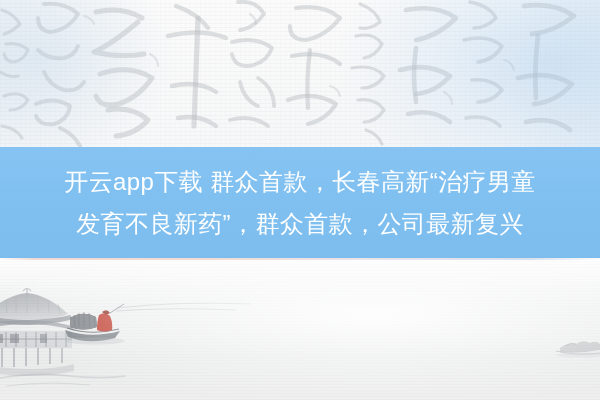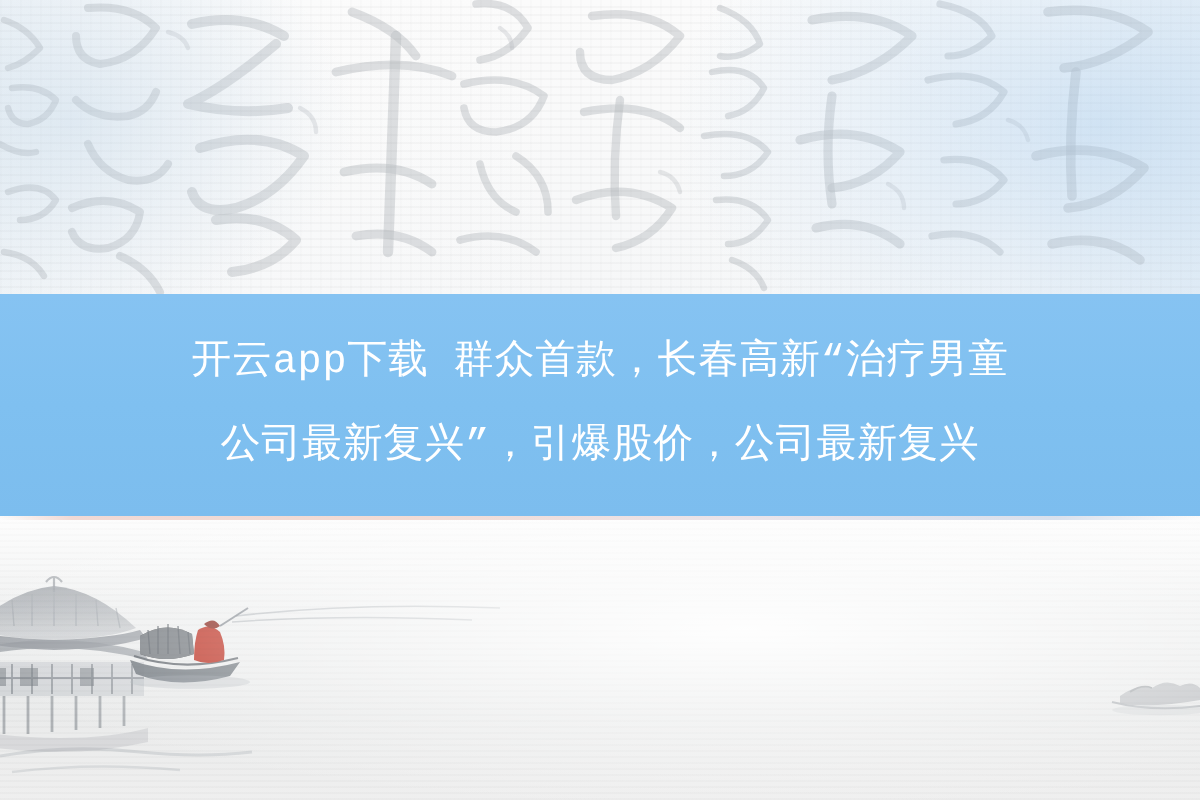--- a/index.html
+++ b/index.html
@@ -116,27 +116,26 @@
     height: 111px;
     background: linear-gradient(180deg, #86c3f2 0%, #7fc0f0 50%, #7cbdee 100%);
     z-index: 3;
     display: flex;
     flex-direction: column;
     align-items: center;
     justify-content: center;
   }
   .headline-line {
     color: #ffffff;
-    font-size: 20px;
+    font-size: 24px;
     line-height: 42px;
     letter-spacing: 0.4px;
     white-space: nowrap;
     font-weight: 400;
     text-align: center;
-    font-family: Liberation Mono, monospace;
   }
 
   
   .landscape {
     position: absolute;
     left: 0;
     top: 258px;
     width: 600px;
     height: 142px;
     overflow: hidden;
@@ -271,21 +270,21 @@
       </svg>
     </div>
 
     <div class="paper-grain"></div>
     <div class="blue-wash"></div>
     <div class="blue-wash-left"></div>
   </div>
 
   <div class="headline-band">
     <div class="headline-line">开云app下载 群众首款，长春高新“治疗男童</div>
-    <div class="headline-line">公司最新复兴”，引爆股价，公司最新复兴</div>
+    <div class="headline-line">发育不良新药”，群众首款，公司最新复兴</div>
   </div>
 
   <div class="rose-rule"></div>
 
   <div class="landscape">
     <svg viewBox="0 0 600 142" xmlns="http://www.w3.org/2000/svg" aria-hidden="true">
       <defs>
         <linearGradient id="waterGrad" x1="0" y1="0" x2="0" y2="1">
           <stop offset="0%" stop-color="#fafafa"></stop>
           <stop offset="30%" stop-color="#f0f1f1"></stop>

